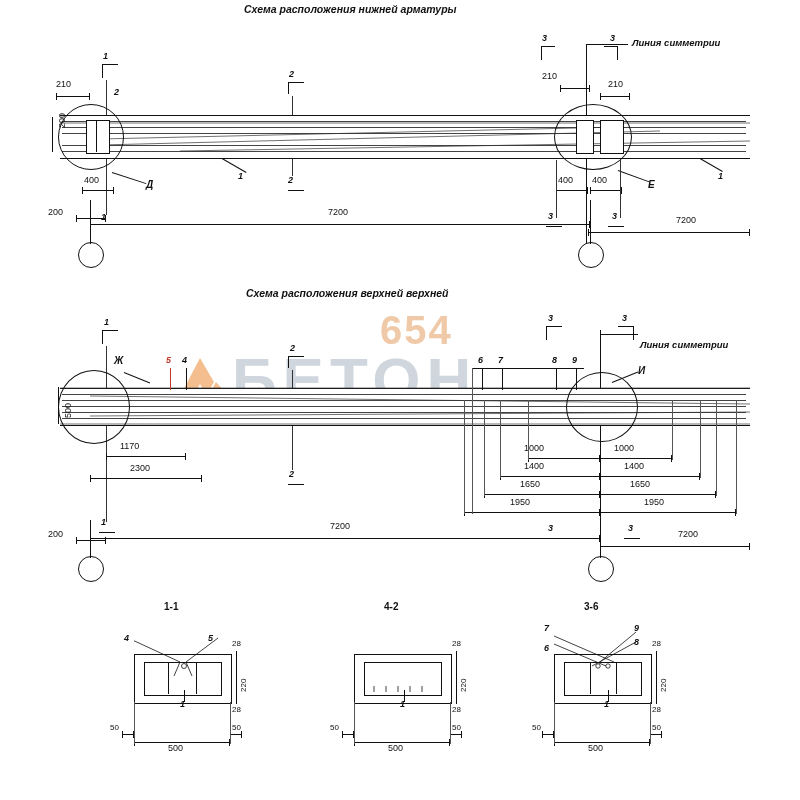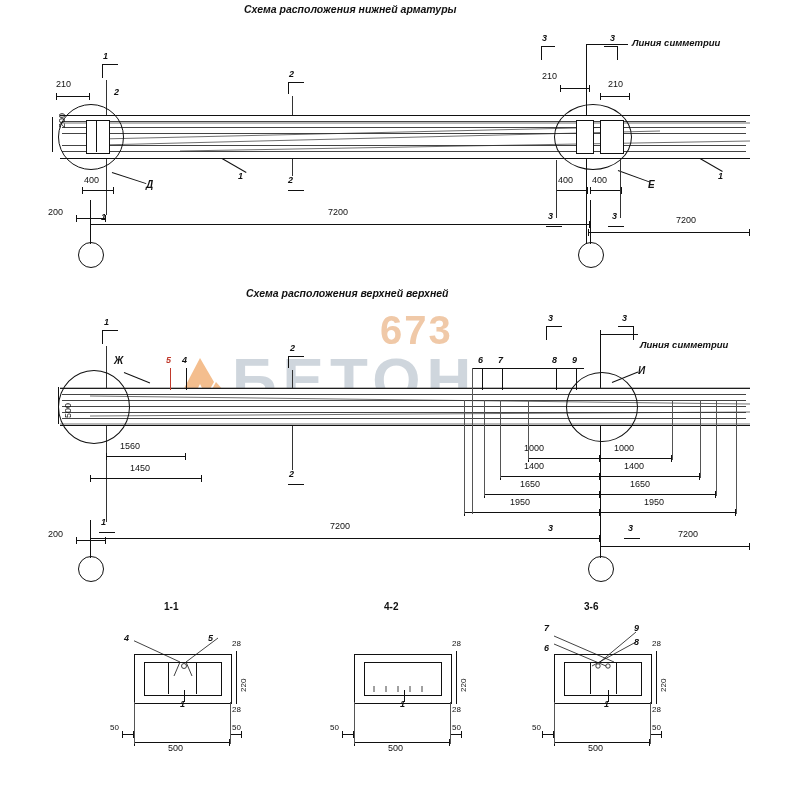--- a/index.html
+++ b/index.html
@@ -31,21 +31,21 @@
 </head>
 <body>
 
 <div id="sheet">
 
   <div id="wm">
     <svg class="wlogo" viewBox="0 0 70 70">
       <polygon points="8,52 30,10 44,34 36,48 30,36 22,52" fill="#f0a868" opacity="0.75"></polygon>
       <polygon points="36,52 46,34 62,52" fill="#f0a868" opacity="0.75"></polygon>
     </svg>
-    <div class="w365">673</div>
+    <div class="w365">654</div>
     <div class="wtext">БЕТОН</div>
   </div>
 
   <div class="t title" style="left:244px;top:4px;">Схема расположения нижней арматуры</div>
 
   <div class="vline" style="left:586px;top:44px;height:200px;"></div>
   <div class="hline" style="left:586px;top:44px;width:42px;"></div>
   <div class="t ital" style="left:632px;top:38px;font-size:9.5px;">Линия симметрии</div>
 
   <div class="t ital" style="left:542px;top:34px;">3</div>
@@ -193,23 +193,23 @@
   <div class="vline" style="left:482px;top:368px;height:22px;"></div>
   <div class="vline" style="left:502px;top:368px;height:22px;"></div>
   <div class="t ital" style="left:552px;top:356px;">8</div>
   <div class="t ital" style="left:572px;top:356px;">9</div>
   <div class="vline" style="left:556px;top:368px;height:22px;"></div>
   <div class="vline" style="left:576px;top:368px;height:22px;"></div>
   <div class="hline" style="left:472px;top:368px;width:112px;"></div>
 
   <div class="t num rot" style="left:64px;top:418px;transform:rotate(-90deg);">500</div>
   <div class="dim" style="left:58px;top:390px;width:1px;height:34px;"></div>
-  <div class="t num" style="left:120px;top:442px;">1560</div>
+  <div class="t num" style="left:120px;top:442px;">1170</div>
   <div class="dim" style="left:106px;top:456px;width:80px;"></div>
-  <div class="t num" style="left:130px;top:464px;">1450</div>
+  <div class="t num" style="left:130px;top:464px;">2300</div>
   <div class="dim" style="left:90px;top:478px;width:112px;"></div>
 
   <div class="t num" style="left:524px;top:444px;">1000</div>
   <div class="t num" style="left:614px;top:444px;">1000</div>
   <div class="dim" style="left:528px;top:458px;width:72px;"></div>
   <div class="dim" style="left:600px;top:458px;width:72px;"></div>
 
   <div class="t num" style="left:524px;top:462px;">1400</div>
   <div class="t num" style="left:624px;top:462px;">1400</div>
   <div class="dim" style="left:500px;top:476px;width:100px;"></div>

